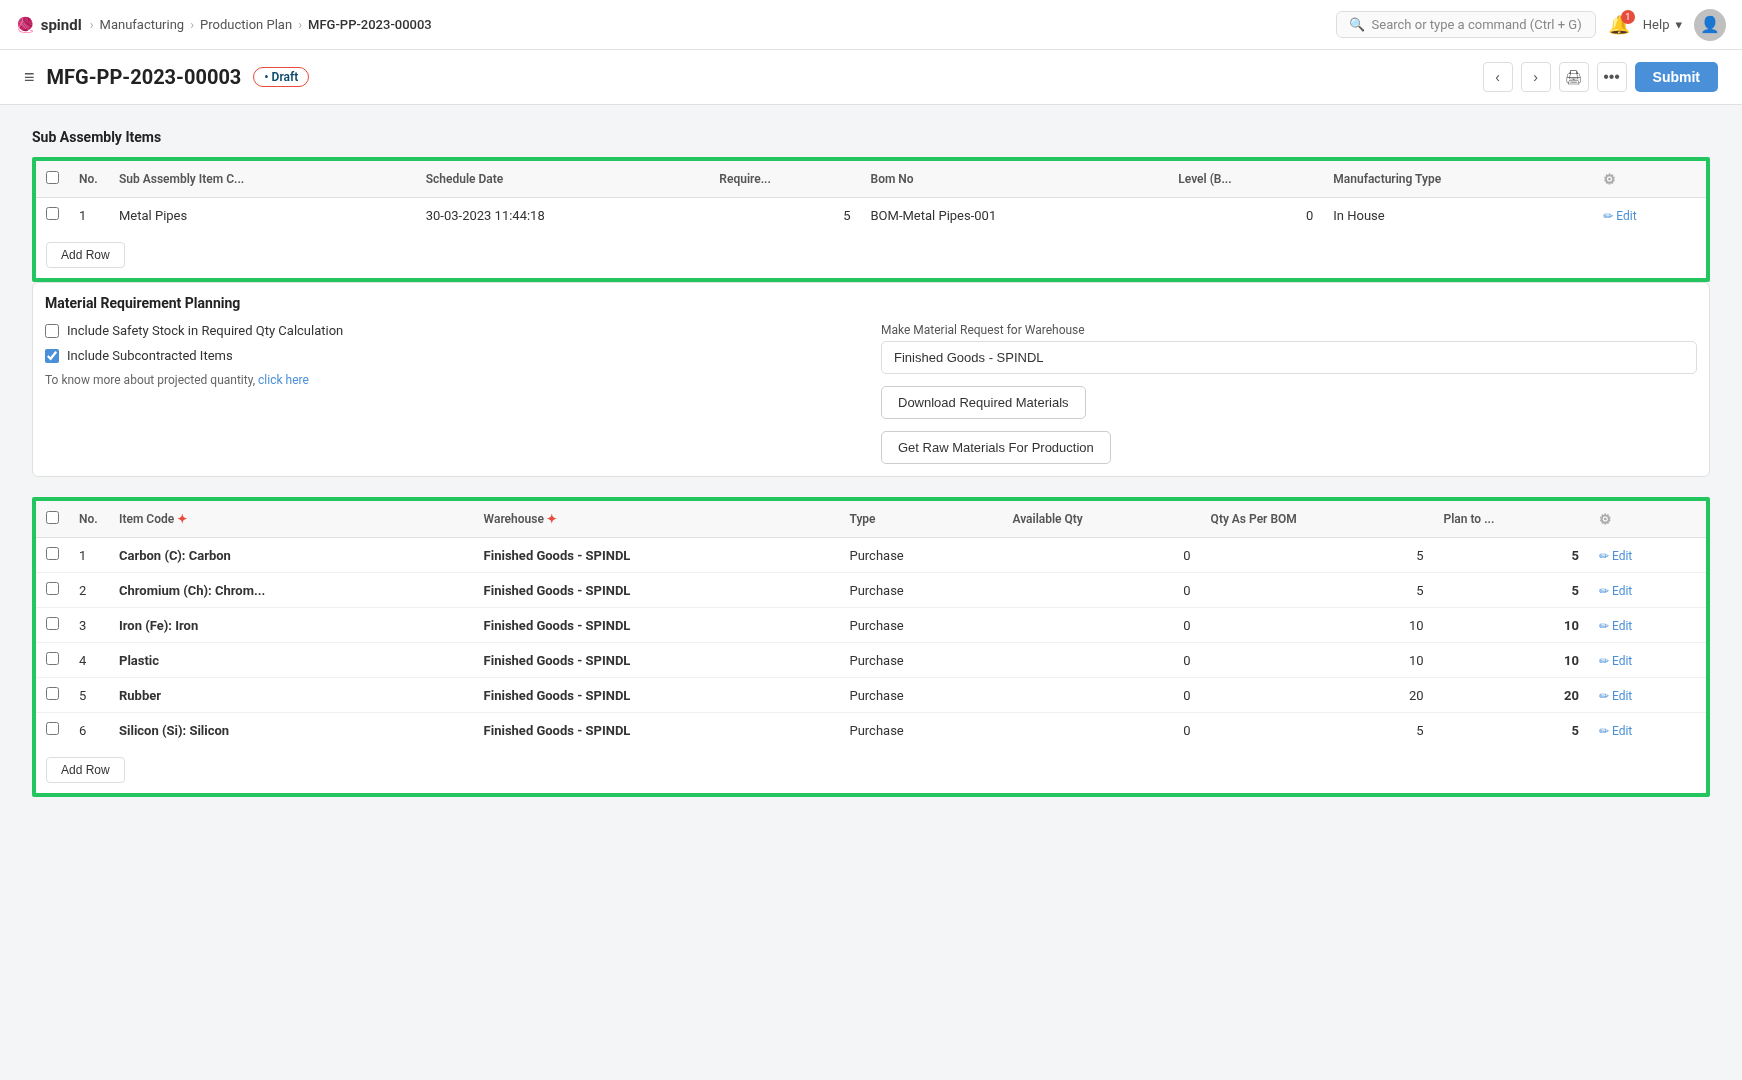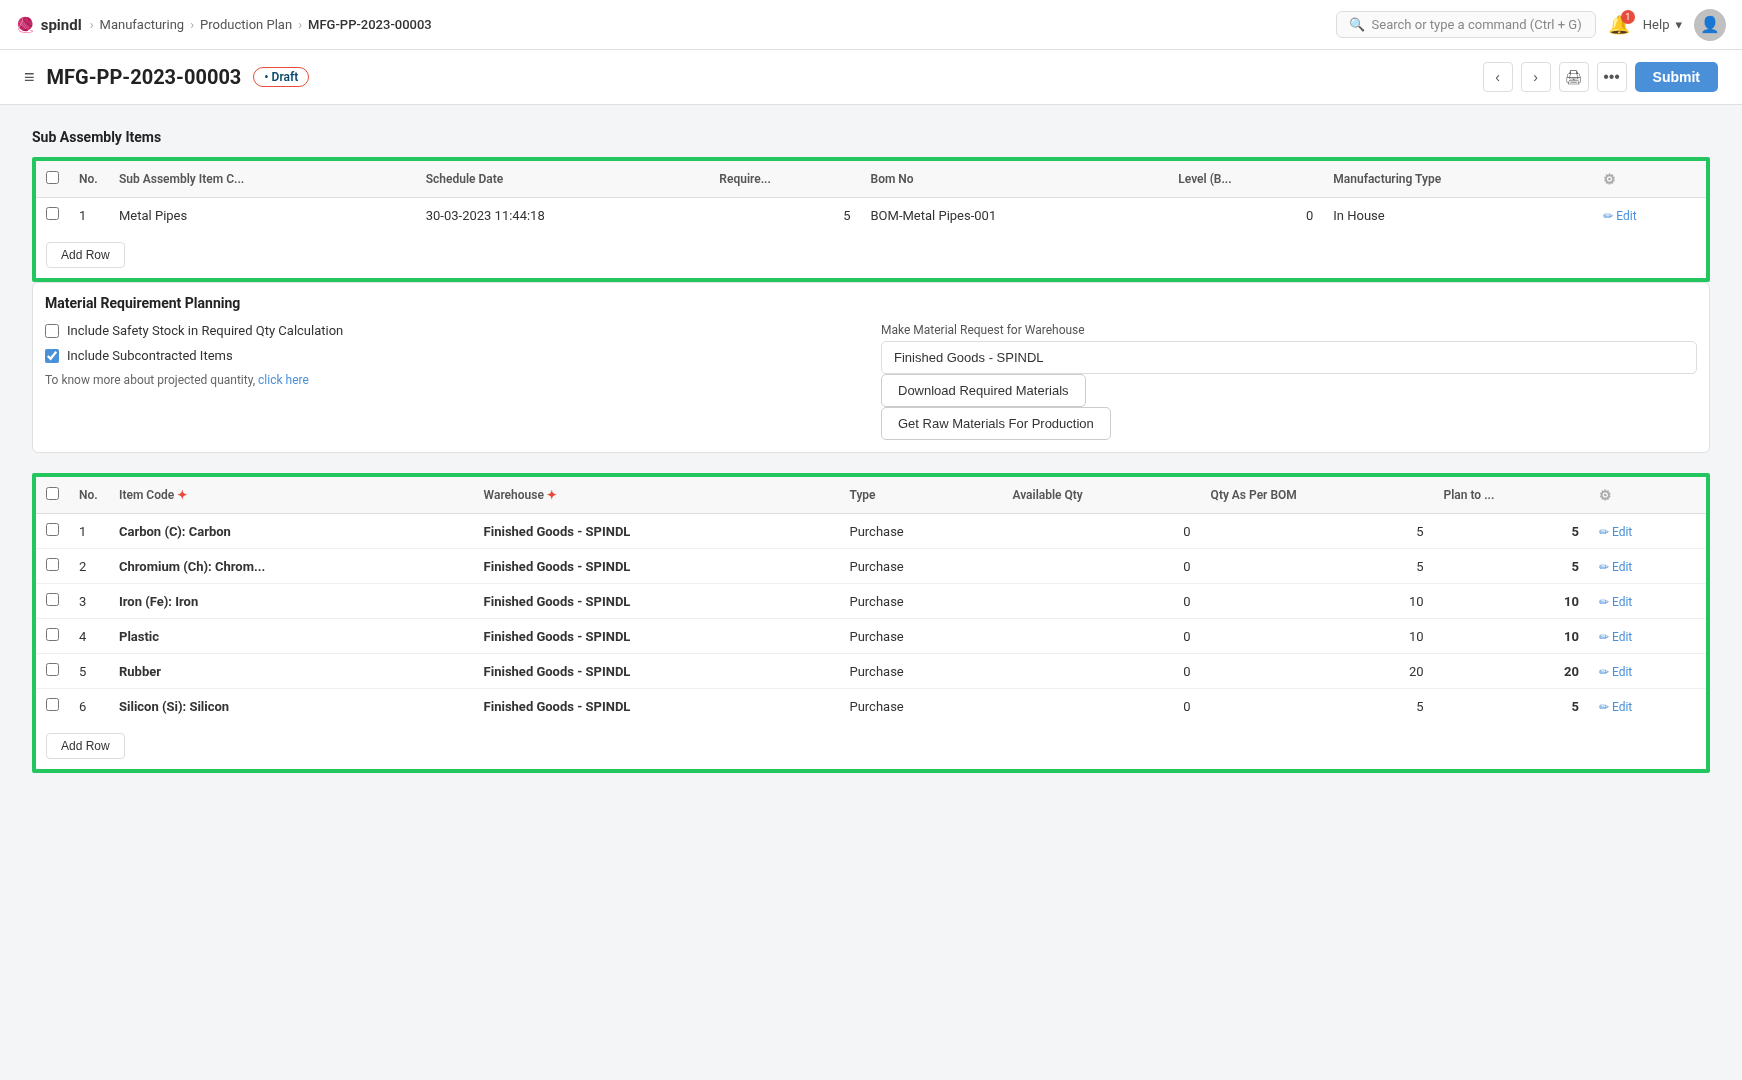--- a/index.html
+++ b/index.html
@@ -90,21 +90,21 @@
       border: 1px solid #ddd; background: #fff; border-radius: 4px;
       padding: 5px 14px; font-size: 12px; cursor: pointer; color: #333; margin: 10px;
     }
     .required-star { color: #e74c3c; }
     td.bold { font-weight: 700; }
 
     
     .mrp-section { background: #fff; border: 1px solid #e0e0e0; border-radius: 6px; padding: 12px; margin-bottom: 16px; }
     .mrp-grid { display: grid; grid-template-columns: 1fr 1fr; gap: 20px; }
     .mrp-left { display: flex; flex-direction: column; gap: 10px; }
-    .mrp-right { display: flex; flex-direction: column; }
+    .mrp-right { display: flex; flex-direction: column; gap: 12px; }
     .checkbox-row { display: flex; align-items: center; gap: 8px; font-size: 13px; color: #333; }
     .checkbox-blue { accent-color: #4a90d9; width: 14px; height: 14px; }
     .checkbox-normal { width: 14px; height: 14px; }
     .link-text { color: #4a90d9; cursor: pointer; }
     .small-text { font-size: 12px; color: #666; }
     .mrp-label { font-size: 12px; color: #555; margin-bottom: 4px; }
     .warehouse-input {
       border: 1px solid #ddd; border-radius: 5px; padding: 8px 12px;
       font-size: 13px; color: #333; background: #fff; width: 100%;
     }

